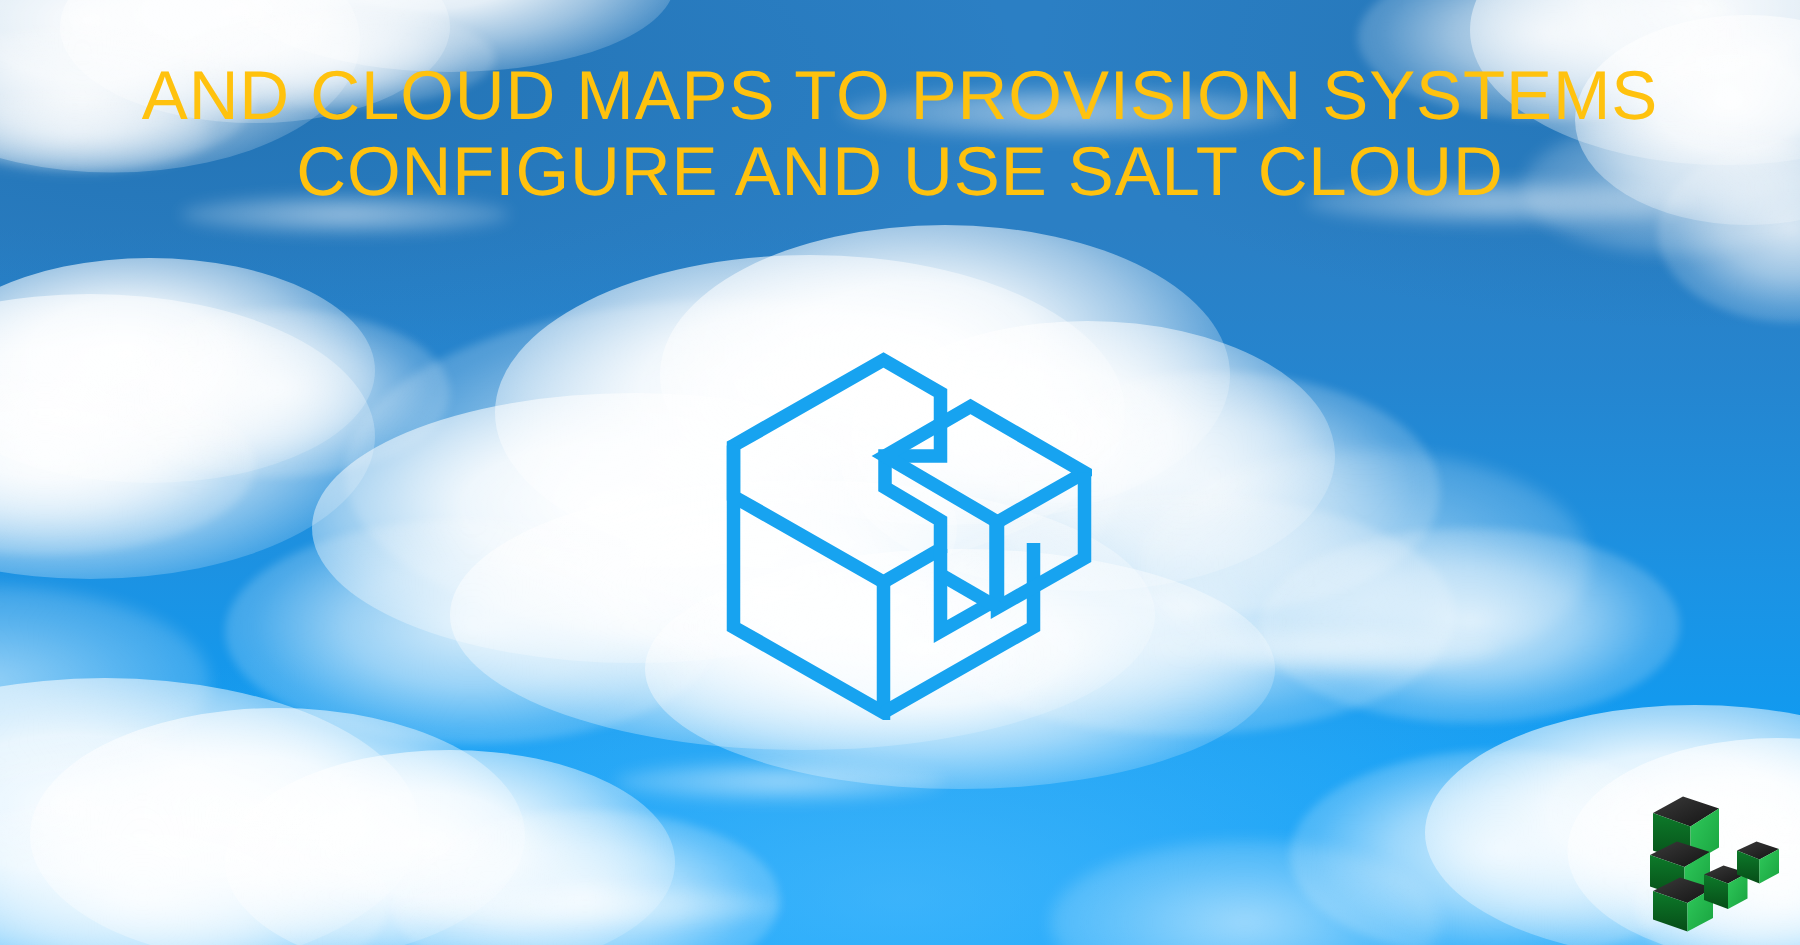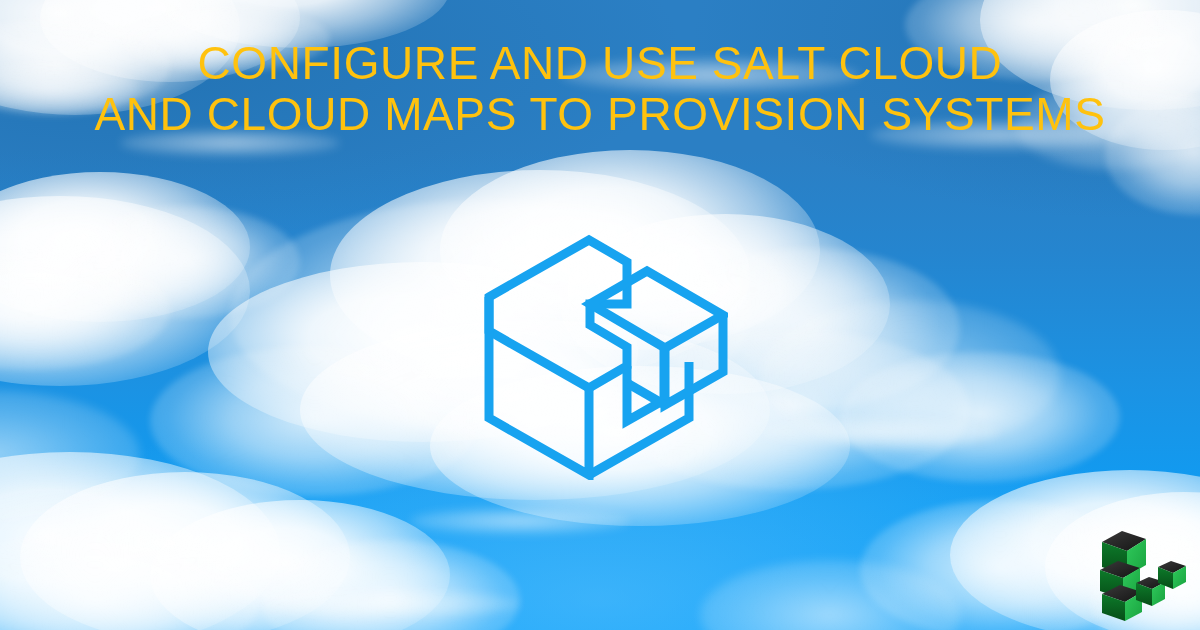--- a/index.html
+++ b/index.html
@@ -218,22 +218,22 @@
 
     <div class="cl wisp w1"></div>
     <div class="cl wisp w2"></div>
     <div class="cl wisp w3"></div>
     <div class="cl wisp w4"></div>
     <div class="cl wisp w5"></div>
     <div class="cl wisp w6"></div>
   </div>
 
   <div class="title-wrap">
+    <span class="title-line">AND CLOUD MAPS TO PROVISION SYSTEMS</span>
     <span class="title-line">CONFIGURE AND USE SALT CLOUD</span>
-    <span class="title-line">AND CLOUD MAPS TO PROVISION SYSTEMS</span>
   </div>
 
   <div class="cube-graphic">
     <svg viewBox="0 0 244 248" width="244" height="248" aria-hidden="true">
       <g fill="none" stroke="#17a3f0" stroke-width="9" stroke-linejoin="miter" stroke-linecap="butt">
 
         <path d="M 5 65 L 105 8 L 143 30 L 143 72 L 106 72 L 106 93 L 143 115 L 143 134 L 105 156 L 5 99 Z"></path>
 
         <path d="M 5 65 L 5 186 L 105 243 L 105 156"></path>
 

